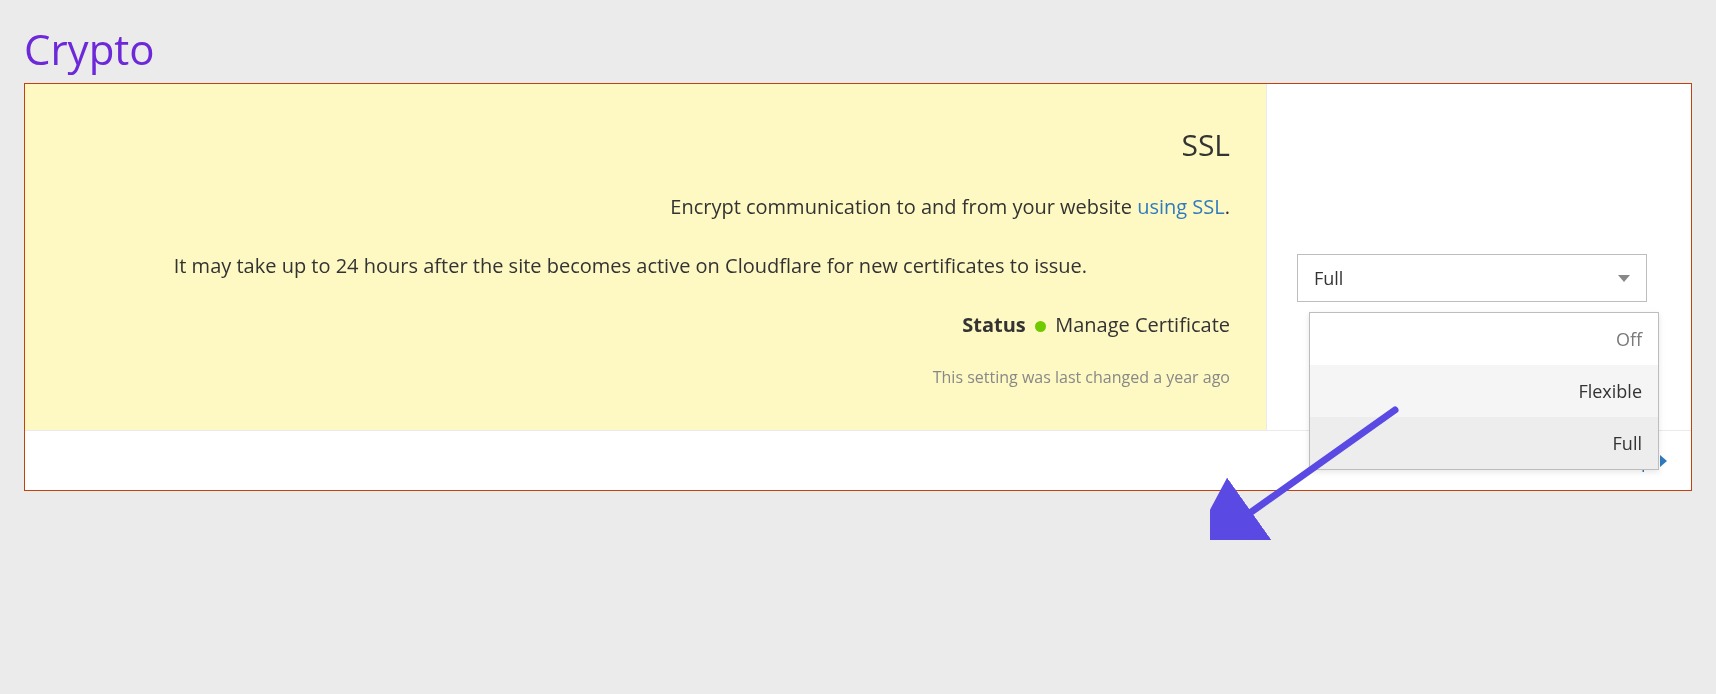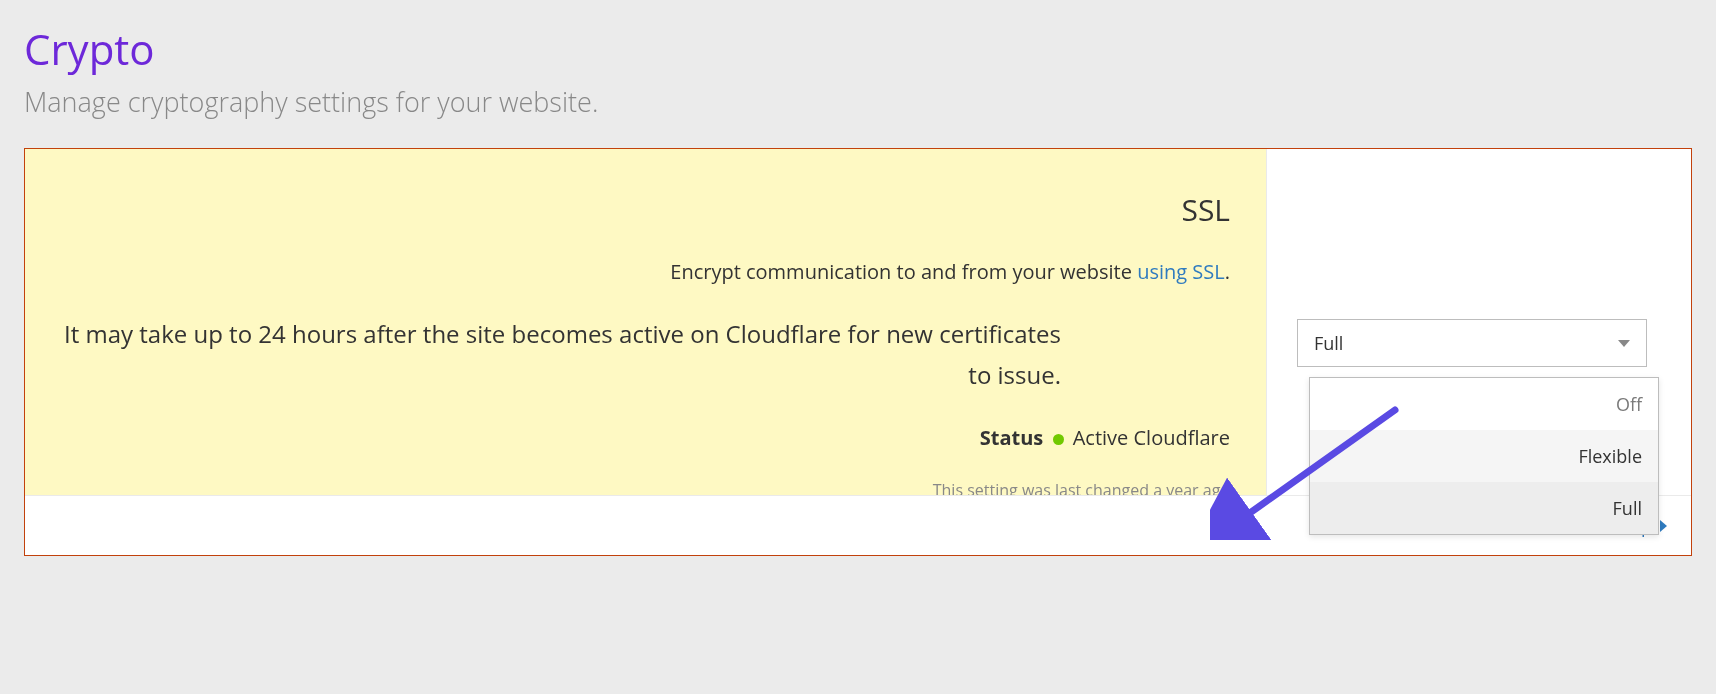--- a/index.html
+++ b/index.html
@@ -49,25 +49,26 @@
       font-size: 20px;
       color: #333;
       line-height: 1.4;
       margin-bottom: 28px;
     }
     .card-desc a {
       color: #2f7bbf;
       text-decoration: none;
     }
     .card-note {
-      font-size: 24px;
+      font-size: 20px;
       color: #333;
       line-height: 1.7;
       margin-bottom: 28px;
       max-width: 1000px;
+      margin-left: 26px;
     }
     .status-row {
       font-size: 20px;
       color: #333;
       margin-bottom: 28px;
     }
     .status-label {
       font-weight: 700;
       margin-top: 20px;
     }
@@ -156,37 +157,36 @@
       position: absolute;
       pointer-events: none;
       z-index: 10;
     }
   </style>
 </head>
 <body>
 
 <div class="page">
   <h1 class="page-title">Crypto</h1>
-  <div class="page-subtitle">Manage cryptography settings for your website.</div>
 
   <div class="card">
 
     <div class="card-left">
       <h2 class="card-title">SSL</h2>
 
       <p class="card-desc">
         <span>Encrypt communication to and from your website </span><a href="#">using SSL</a><span>.</span>
       </p>
 
       <p class="card-note">It may take up to 24 hours after the site becomes active on Cloudflare for new certificates to issue.</p>
 
       <p class="status-row">
         <span class="status-label">Status</span>
         <span class="status-dot"></span>
-        <span>Active Cloudflare</span>
+        <span>Manage Certificate</span>
       </p>
 
       <p class="last-changed">This setting was last changed a year ago</p>
     </div>
 
     <div class="card-right">
       <div class="select-wrap">
         <div class="select-trigger">
           <span>Full</span>
           <span class="caret"></span>

